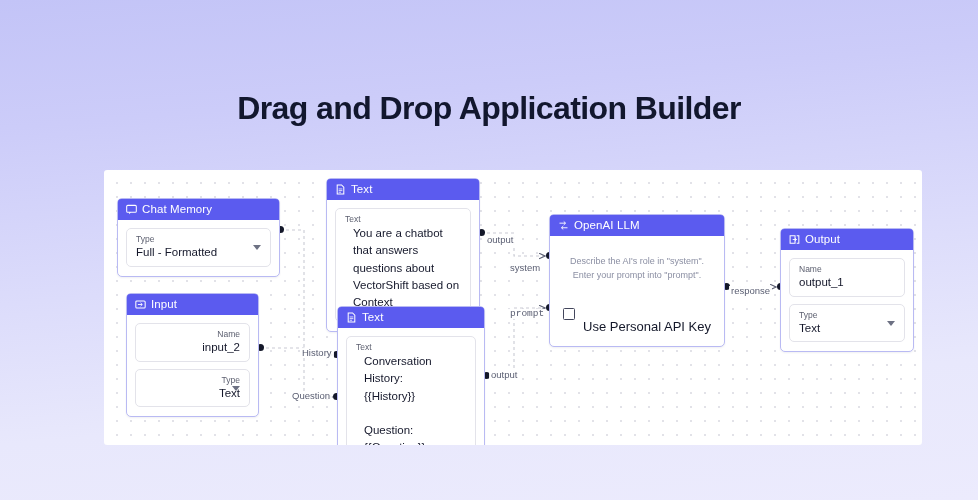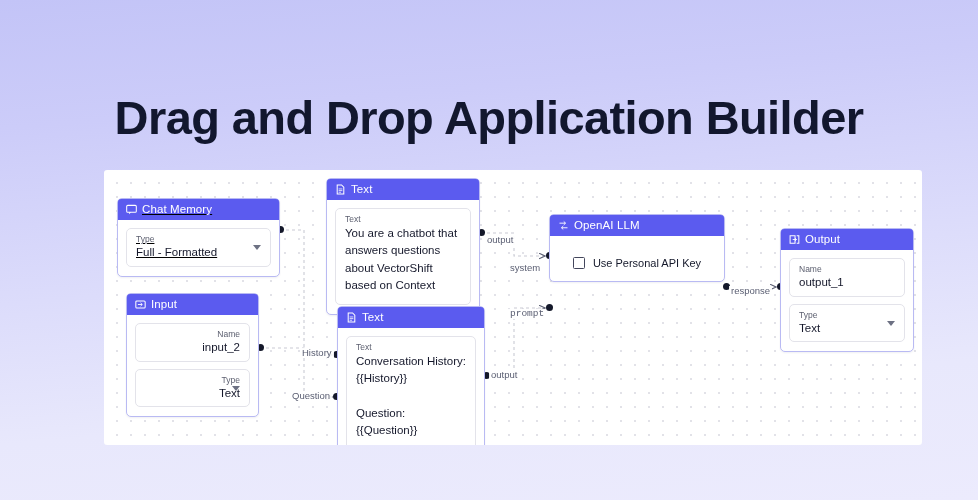--- a/index.html
+++ b/index.html
@@ -8,21 +8,21 @@
     font-family: "Liberation Sans", sans-serif;
     background: linear-gradient(175deg, #c3c4f7 0%, #ccccf9 22%, #dcdcfb 52%, #e8e8fc 76%, #ecebfd 100%);
     position: relative;
   }
 
   
   #page-title {
     position: absolute;
     top: 90px; left: 0; width: 978px;
     text-align: center;
-    font-size: 47px;
+    font-size: 32px;
     font-weight: 700;
     letter-spacing: -0.6px;
     color: #12172e;
   }
 
   
   #canvas {
     position: absolute;
     left: 104px; top: 170px;
     width: 818px; height: 275px;
@@ -85,21 +85,21 @@
   }
   .caret {
     position: absolute;
     right: 9px; top: 50%;
     width: 0; height: 0;
     margin-top: -2px;
     border-left: 4px solid transparent;
     border-right: 4px solid transparent;
     border-top: 5px solid #6d7183;
   }
-  .textfield .field-value { line-height: 1.5; }
+  .textfield .field-value { line-height: 1.5; margin-left: 8px; }
 
   
   .helper {
     text-align: center;
     font-size: 9px;
     color: #8b8fa3;
     line-height: 1.55;
     margin-top: 9px;
   }
   .apikey-row {
@@ -109,24 +109,24 @@
     gap: 8px;
     margin-top: 11px;
   }
   .cbox {
     width: 12px; height: 12px;
     border: 1.3px solid #43465c;
     border-radius: 1.5px;
     background: #fff;
     flex: 0 0 auto;
   }
-  .apikey-row .lbl { font-size: 11px; color: #14182a; }
-
-  
-  #node-chat-memory { left: 13px;  top: 28px;  width: 163px; text-decoration: underline; }
+  .apikey-row .lbl { font-size: 13px; color: #14182a; margin-top: 25px; }
+
+  
+  #node-chat-memory { left: 13px;  top: 28px;  width: 163px; }
   #node-text-system { left: 222px; top: 8px;   width: 154px; }
   #node-input       { left: 22px;  top: 123px; width: 133px; text-align: right; }
   #node-text-prompt { left: 233px; top: 136px; width: 148px; }
   #node-openai      { left: 445px; top: 44px;  width: 176px; }
   #node-output      { left: 676px; top: 58px;  width: 134px; }
 
   
   #edges { position: absolute; inset: 0; width: 818px; height: 275px; }
   .edge-label {
     position: absolute;
@@ -266,20 +266,24 @@
 
   <div class="node" id="node-openai">
     <div class="node-header">
       <svg class="hicon" viewBox="0 0 16 16">
         <path d="M2.2 4.6 h8.6 M8.4 2.2 L11 4.6 L8.4 7" fill="none" stroke="#fff" stroke-width="1.35"></path>
         <path d="M13.8 11.3 h-8.6 M7.6 8.9 L5 11.3 L7.6 13.7" fill="none" stroke="#fff" stroke-width="1.35"></path>
       </svg>
       <span class="ttl">OpenAI LLM</span>
     </div>
     <div class="node-body" style="padding:10px 11px 12px 11px;">
+      <div class="helper">
+        <div>Describe the AI's role in "system".</div>
+        <div>Enter your prompt into "prompt".</div>
+      </div>
       <div class="apikey-row">
         <span class="cbox"></span>
         <span class="lbl">Use Personal API Key</span>
       </div>
     </div>
   </div>
 
   <div class="node" id="node-output">
     <div class="node-header">
       <svg class="hicon" viewBox="0 0 16 16">

